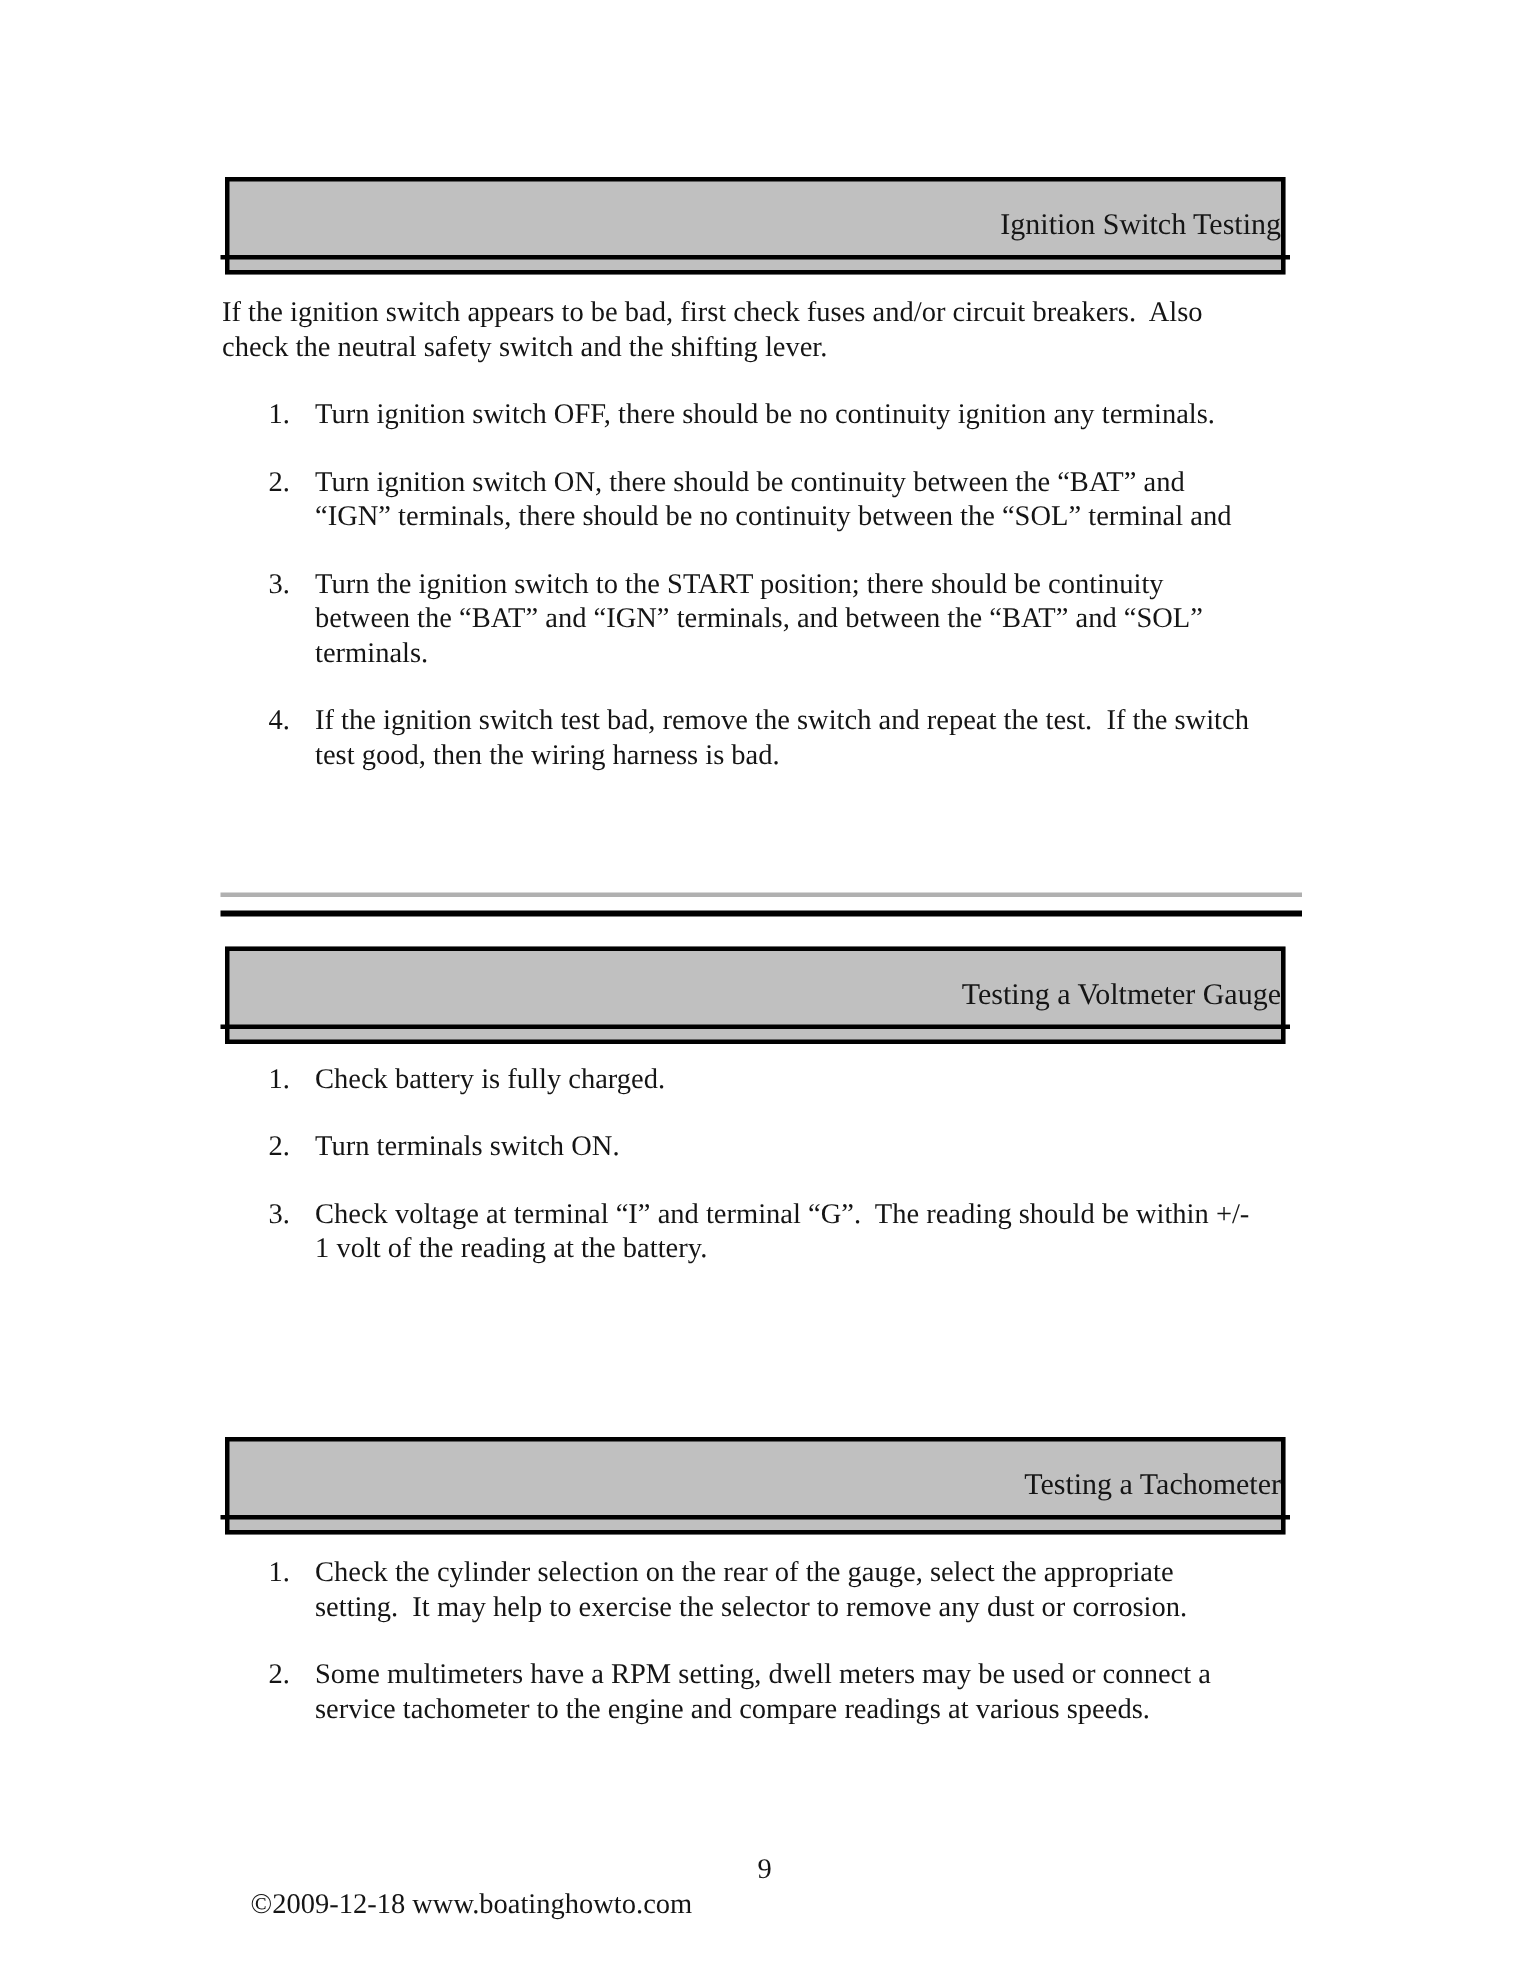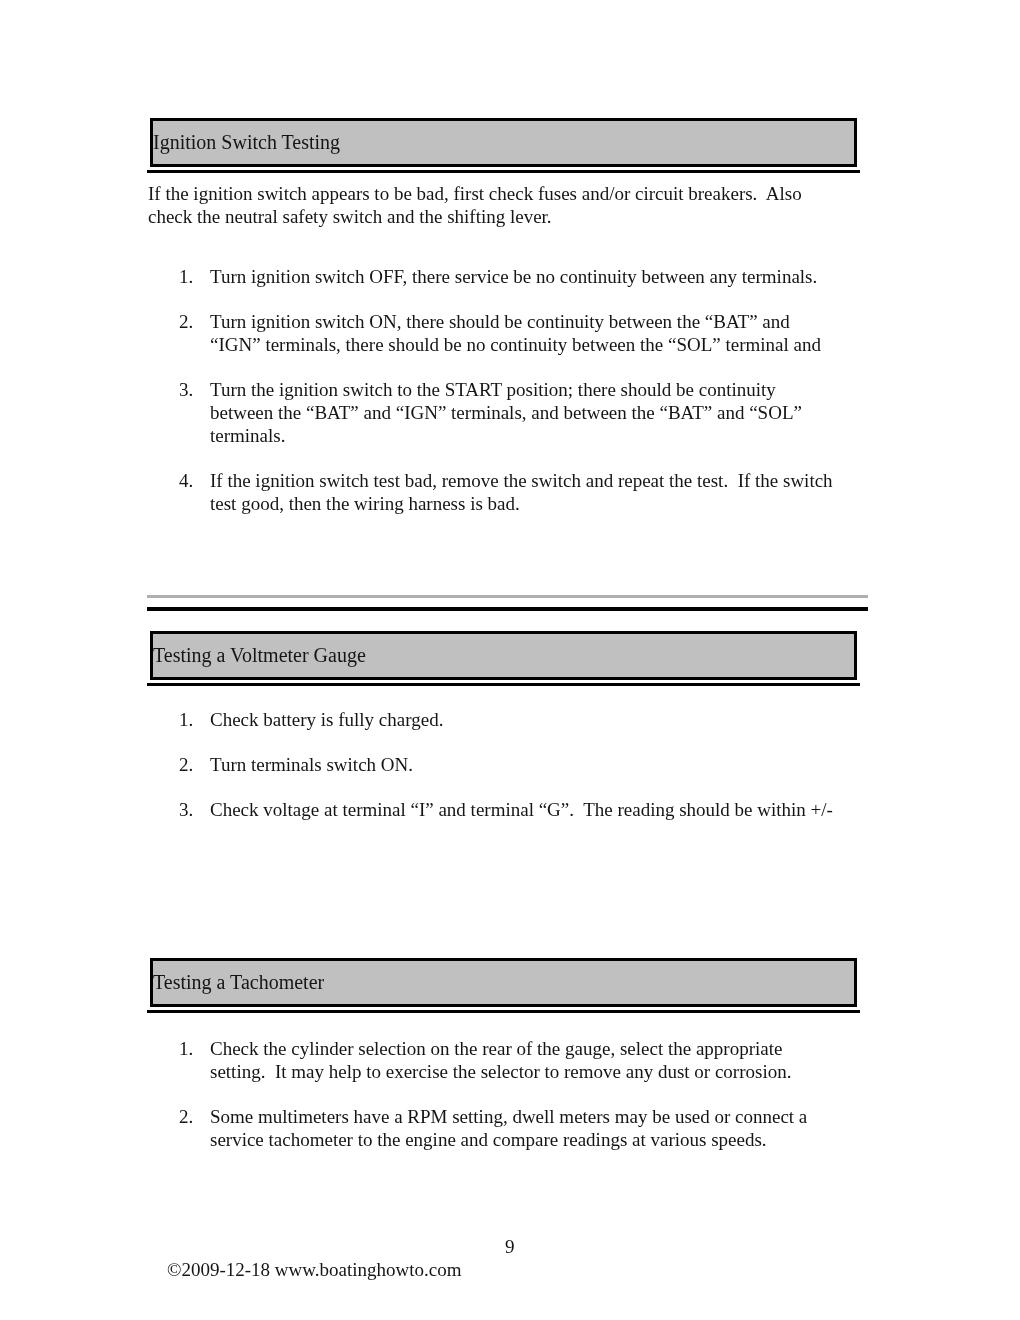--- a/index.html
+++ b/index.html
@@ -15,27 +15,27 @@
     font-family: "Liberation Serif", serif;
     color: #151515;
     font-size: 19px;
     line-height: 23px;
     overflow: hidden;
   }
   .header-box {
     position: absolute;
     left: 150px;
     width: 707px;
-    height: 49px;
+    height: 65px;
     box-sizing: border-box;
     background: #c0c0c0;
     border: 3px solid #000000;
     display: flex;
     align-items: center;
-    justify-content: flex-start;
+    justify-content: flex-end;
     font-size: 20px;
     white-space: pre;
   }
   .header-underline {
     position: absolute;
     left: 147px;
     width: 713px;
     height: 3px;
     background: #000000;
   }
@@ -90,29 +90,29 @@
 </head>
 <body>
 
 <div class="page">
 
   <div class="header-box" style="top:118px">
     <span>Ignition Switch Testing</span>
   </div>
   <div class="header-underline" style="top:170px"></div>
 
-  <div class="para" style="top:182px">
+  <div class="para" style="top:197px">
     <div class="text-line">If the ignition switch appears to be bad, first check fuses and/or circuit breakers.  Also</div>
     <div class="text-line">check the neutral safety switch and the shifting lever.</div>
   </div>
 
   <div class="list" style="top:265px">
     <div class="list-item">
       <span class="num">1.</span>
-      <div class="text-line">Turn ignition switch OFF, there service be no continuity between any terminals.</div>
+      <div class="text-line">Turn ignition switch OFF, there should be no continuity ignition any terminals.</div>
     </div>
     <div class="list-item">
       <span class="num">2.</span>
       <div class="text-line">Turn ignition switch ON, there should be continuity between the “BAT” and</div>
       <div class="text-line">“IGN” terminals, there should be no continuity between the “SOL” terminal and</div>
     </div>
     <div class="list-item">
       <span class="num">3.</span>
       <div class="text-line">Turn the ignition switch to the START position; there should be continuity</div>
       <div class="text-line">between the “BAT” and “IGN” terminals, and between the “BAT” and “SOL”</div>
@@ -138,20 +138,21 @@
       <span class="num">1.</span>
       <div class="text-line">Check battery is fully charged.</div>
     </div>
     <div class="list-item">
       <span class="num">2.</span>
       <div class="text-line">Turn terminals switch ON.</div>
     </div>
     <div class="list-item">
       <span class="num">3.</span>
       <div class="text-line">Check voltage at terminal “I” and terminal “G”.  The reading should be within +/-</div>
+      <div class="text-line">1 volt of the reading at the battery.</div>
     </div>
   </div>
 
 
   <div class="header-box" style="top:958px">
     <span>Testing a Tachometer</span>
   </div>
   <div class="header-underline" style="top:1010px"></div>
 
   <div class="list" style="top:1037px">

